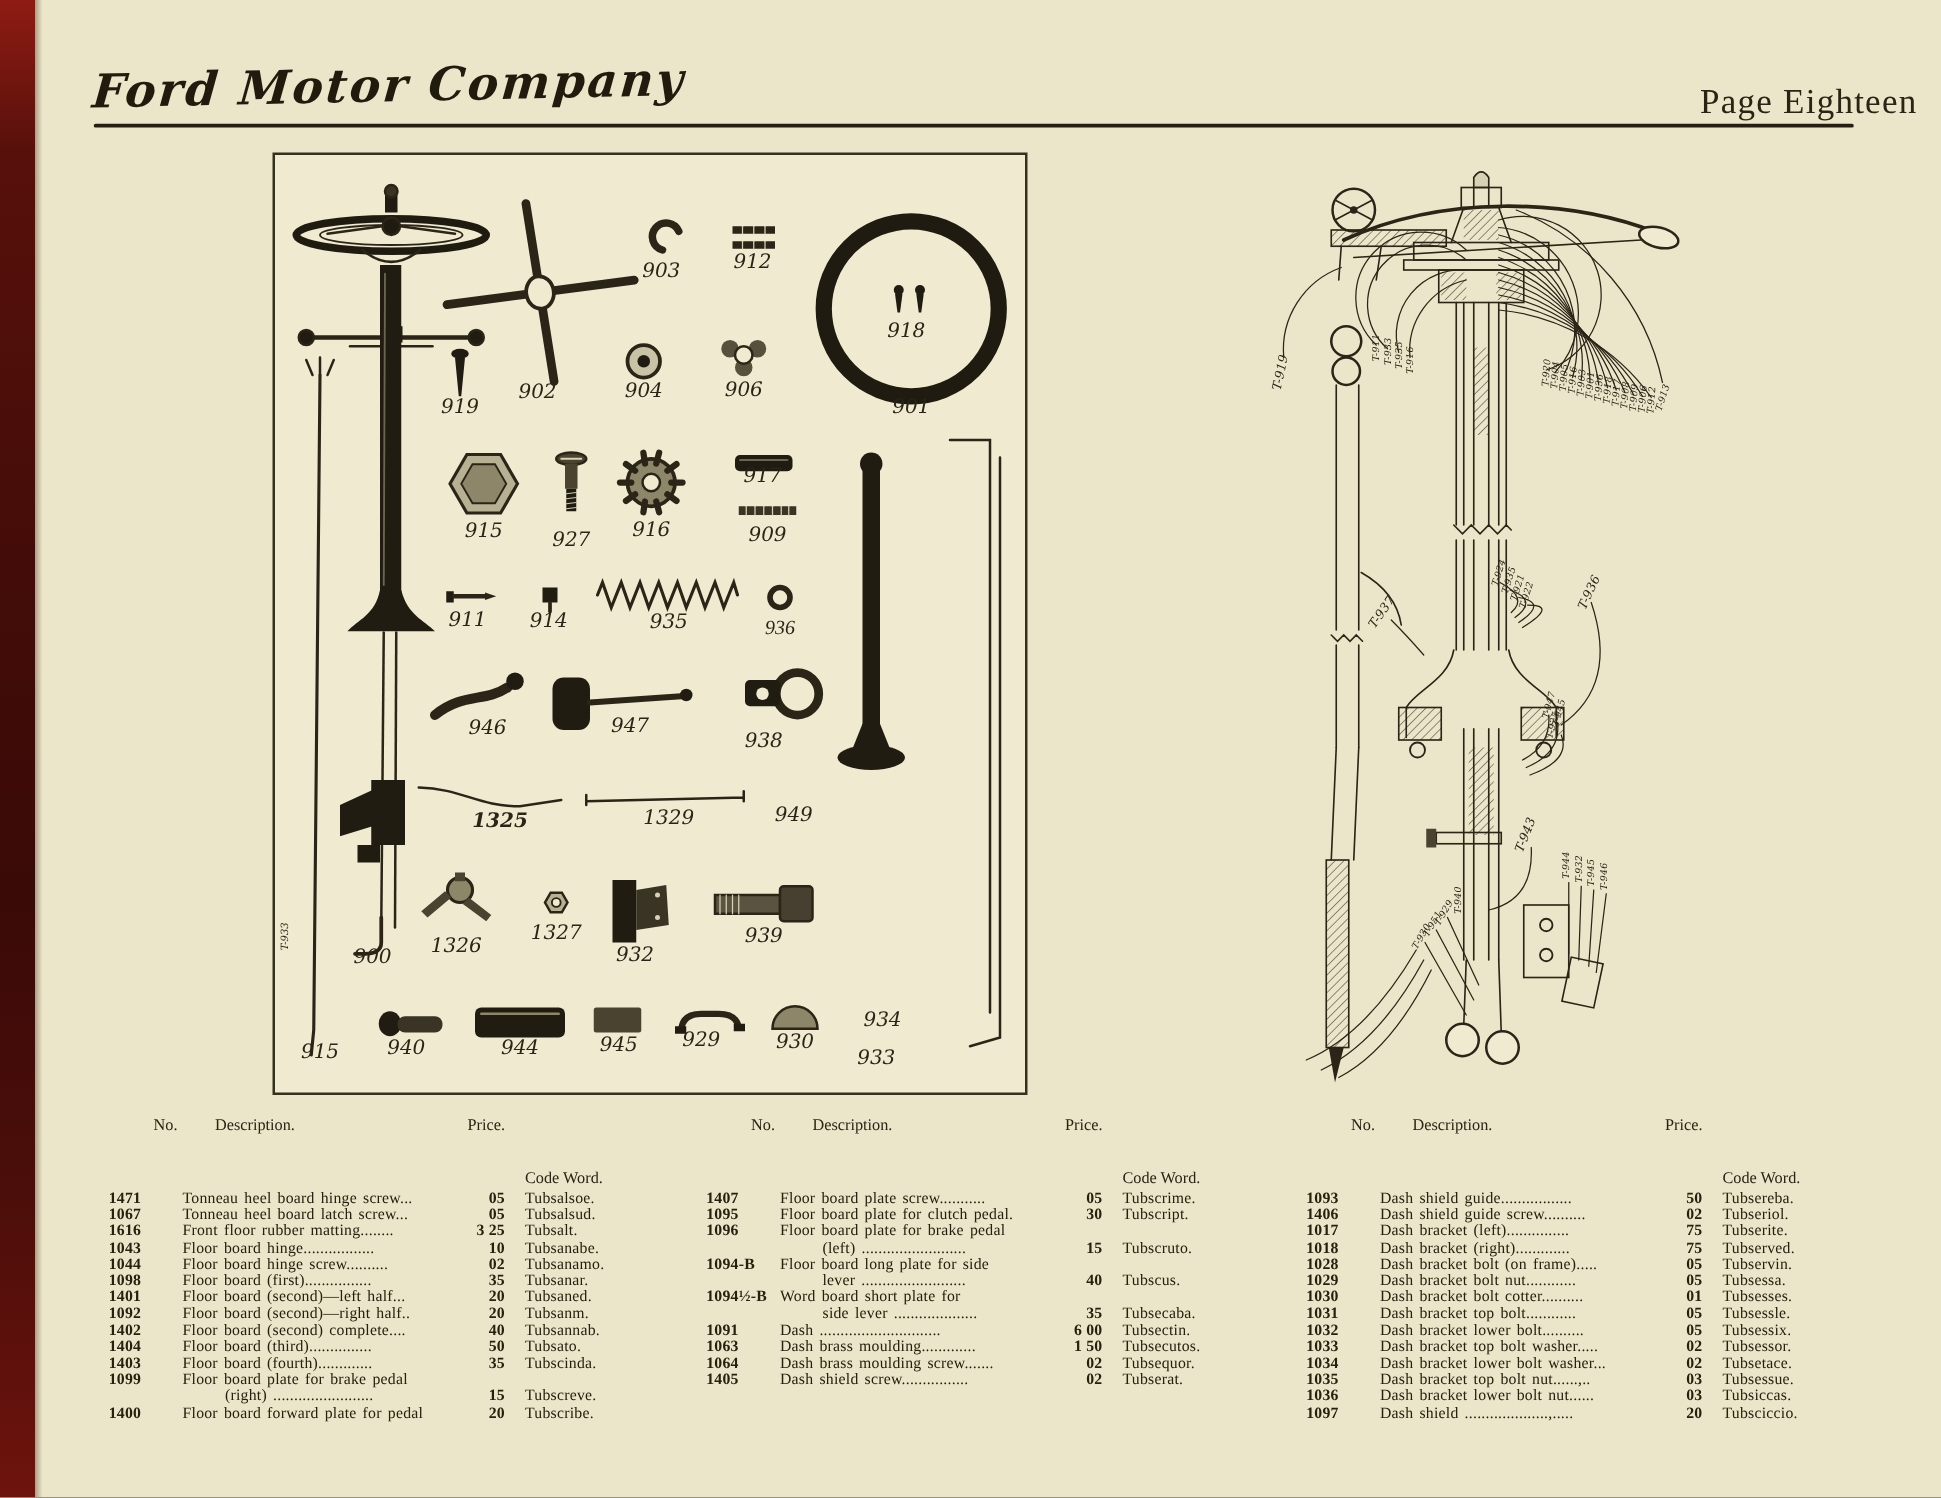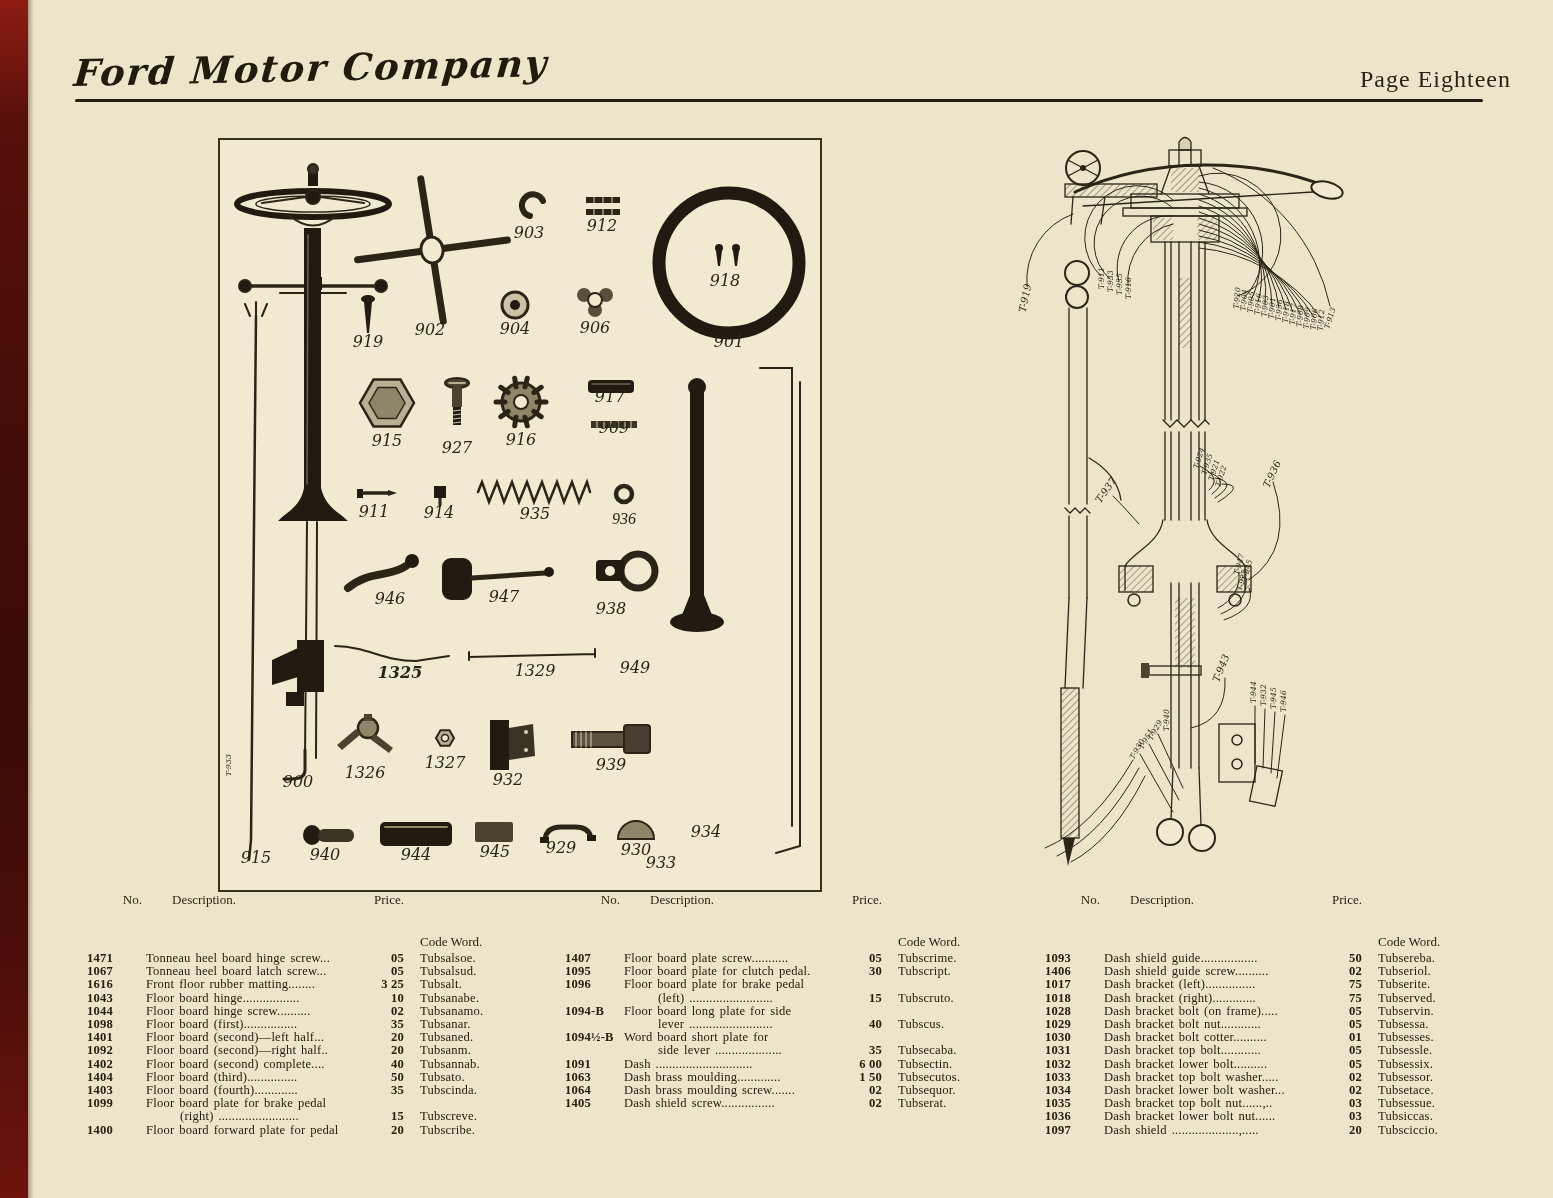--- a/index.html
+++ b/index.html
@@ -4,26 +4,26 @@
 <style>
   html,body{margin:0;padding:0;background:#555;}
   .page{position:relative;width:1553px;height:1198px;background:#ebe6c9;overflow:hidden;
         font-family:"Liberation Serif",serif;color:#2b2414;}
   .binding{position:absolute;left:0;top:0;width:28px;height:100%;
            background:linear-gradient(180deg,#8e1c13 0%,#58100b 10%,#420c08 40%,#3a0a07 60%,#4c0e0a 80%,#6e130d 100%);}
   .binding-edge{position:absolute;left:28px;top:0;width:6px;height:100%;
            background:linear-gradient(90deg,rgba(60,20,10,.35),rgba(60,20,10,0));}
   .logo{position:absolute;left:74px;top:46px;font-family:"DejaVu Serif",serif;font-style:italic;
         font-weight:bold;font-size:37px;letter-spacing:2px;color:#211b0d;transform:rotate(-1.2deg) skewX(-6deg);}
-  .pagenum{position:absolute;left:1360px;top:66px;font-size:24px;letter-spacing:1px;color:#2a2415;}
+  .pagenum{position:absolute;left:1360px;top:66px;font-size:28px;letter-spacing:1px;color:#2a2415;}
   .rule{position:absolute;left:75px;top:99px;width:1408px;height:3px;background:#241f12;border-radius:2px;}
 
   
   .plate{position:absolute;left:218px;top:122px;width:600px;height:750px;background:#efead0;
-         border:2px solid #35311f;box-shadow:0 0 0 1px #efead0 inset;margin-top:16px;}
+         border:2px solid #35311f;box-shadow:0 0 0 1px #efead0 inset;}
   .plate svg{position:absolute;left:0;top:0;}
   .plabel{position:absolute;transform:translate(-50%,-50%);font-family:"DejaVu Serif",serif;
           font-style:italic;font-size:16px;color:#2924158;color:#2a2517;white-space:nowrap;}
   .plate .plabel{font-size:16px;}
   .plabel.tiny{font-size:8px;letter-spacing:0;background:#efead0;}
 
   
   .diagram{position:absolute;left:1013px;top:128px;width:345px;height:750px;}
   .diagram svg{position:absolute;left:0;top:0;}
   .diagram .plabel{font-size:7.5px;letter-spacing:.2px;font-style:italic;}
@@ -295,21 +295,21 @@
       <span class="plabel" style="left: 505px; top: 140px; transform: translate(-50%, -50%) rotate(0deg);">918</span>
       <span class="plabel" style="left: 509px; top: 201px; transform: translate(-50%, -50%) rotate(0deg);">901</span>
       <span class="plabel" style="left: 148px; top: 201px; transform: translate(-50%, -50%) rotate(0deg);">919</span>
       <span class="plabel" style="left: 210px; top: 189px; transform: translate(-50%, -50%) rotate(0deg);">902</span>
       <span class="plabel" style="left: 295px; top: 188px; transform: translate(-50%, -50%) rotate(0deg);">904</span>
       <span class="plabel" style="left: 375px; top: 187px; transform: translate(-50%, -50%) rotate(0deg);">906</span>
       <span class="plabel" style="left: 167px; top: 300px; transform: translate(-50%, -50%) rotate(0deg);">915</span>
       <span class="plabel" style="left: 237px; top: 307px; transform: translate(-50%, -50%) rotate(0deg);">927</span>
       <span class="plabel" style="left: 301px; top: 299px; transform: translate(-50%, -50%) rotate(0deg);">916</span>
       <span class="plabel" style="left: 390px; top: 256px; transform: translate(-50%, -50%) rotate(0deg);">917</span>
-      <span class="plabel" style="left: 394px; top: 287px; transform: translate(-50%, -50%) rotate(0deg);">909</span>
+      <span class="plabel" style="left: 394px; top: 303px; transform: translate(-50%, -50%) rotate(0deg);">909</span>
       <span class="plabel" style="left: 154px; top: 371px; transform: translate(-50%, -50%) rotate(0deg);">911</span>
       <span class="plabel" style="left: 219px; top: 372px; transform: translate(-50%, -50%) rotate(0deg);">914</span>
       <span class="plabel" style="left: 315px; top: 373px; transform: translate(-50%, -50%) rotate(0deg);">935</span>
       <span class="plabel" style="left: 404px; top: 379px; transform: translate(-50%, -50%) rotate(0deg); font-family: Liberation Serif, serif;">936</span>
       <span class="plabel" style="left: 170px; top: 458px; transform: translate(-50%, -50%) rotate(0deg);">946</span>
       <span class="plabel" style="left: 284px; top: 456px; transform: translate(-50%, -50%) rotate(0deg);">947</span>
       <span class="plabel" style="left: 391px; top: 468px; transform: translate(-50%, -50%) rotate(0deg);">938</span>
       <span class="plabel" style="left: 180px; top: 532px; transform: translate(-50%, -50%) rotate(0deg); font-weight: bold;">1325</span>
       <span class="plabel" style="left: 315px; top: 530px; transform: translate(-50%, -50%) rotate(0deg);">1329</span>
       <span class="plabel" style="left: 415px; top: 527px; transform: translate(-50%, -50%) rotate(0deg);">949</span>
@@ -317,21 +317,21 @@
       <span class="plabel" style="left: 145px; top: 632px; transform: translate(-50%, -50%) rotate(0deg);">1326</span>
       <span class="plabel" style="left: 225px; top: 622px; transform: translate(-50%, -50%) rotate(0deg);">1327</span>
       <span class="plabel" style="left: 288px; top: 639px; transform: translate(-50%, -50%) rotate(0deg);">932</span>
       <span class="plabel" style="left: 391px; top: 624px; transform: translate(-50%, -50%) rotate(0deg);">939</span>
       <span class="plabel" style="left: 105px; top: 714px; transform: translate(-50%, -50%) rotate(0deg);">940</span>
       <span class="plabel" style="left: 196px; top: 714px; transform: translate(-50%, -50%) rotate(0deg);">944</span>
       <span class="plabel" style="left: 275px; top: 711px; transform: translate(-50%, -50%) rotate(0deg);">945</span>
       <span class="plabel" style="left: 341px; top: 707px; transform: translate(-50%, -50%) rotate(0deg);">929</span>
       <span class="plabel" style="left: 416px; top: 709px; transform: translate(-50%, -50%) rotate(0deg);">930</span>
       <span class="plabel" style="left: 486px; top: 691px; transform: translate(-50%, -50%) rotate(0deg);">934</span>
-      <span class="plabel" style="left: 441px; top: 722px; transform: translate(-50%, -50%) rotate(0deg);">933</span>
+      <span class="plabel" style="left: 481px; top: 722px; transform: translate(-50%, -50%) rotate(0deg);">933</span>
       <span class="plabel" style="left: 36px; top: 717px; transform: translate(-50%, -50%) rotate(0deg);">915</span>
       <span class="plabel tiny" style="left: 8px; top: 625px; transform: translate(-50%, -50%) rotate(-90deg);">T-933</span>
     </div>
 
   <div class="diagram">
     <svg width="345" height="750" viewBox="0 0 345 750">
       <defs>
         <pattern id="dh" width="5" height="5" patternUnits="userSpaceOnUse" patternTransform="rotate(45)">
           <line x1="0" y1="0" x2="0" y2="5" stroke="#2a2517" stroke-width="0.8"></line>
         </pattern>

